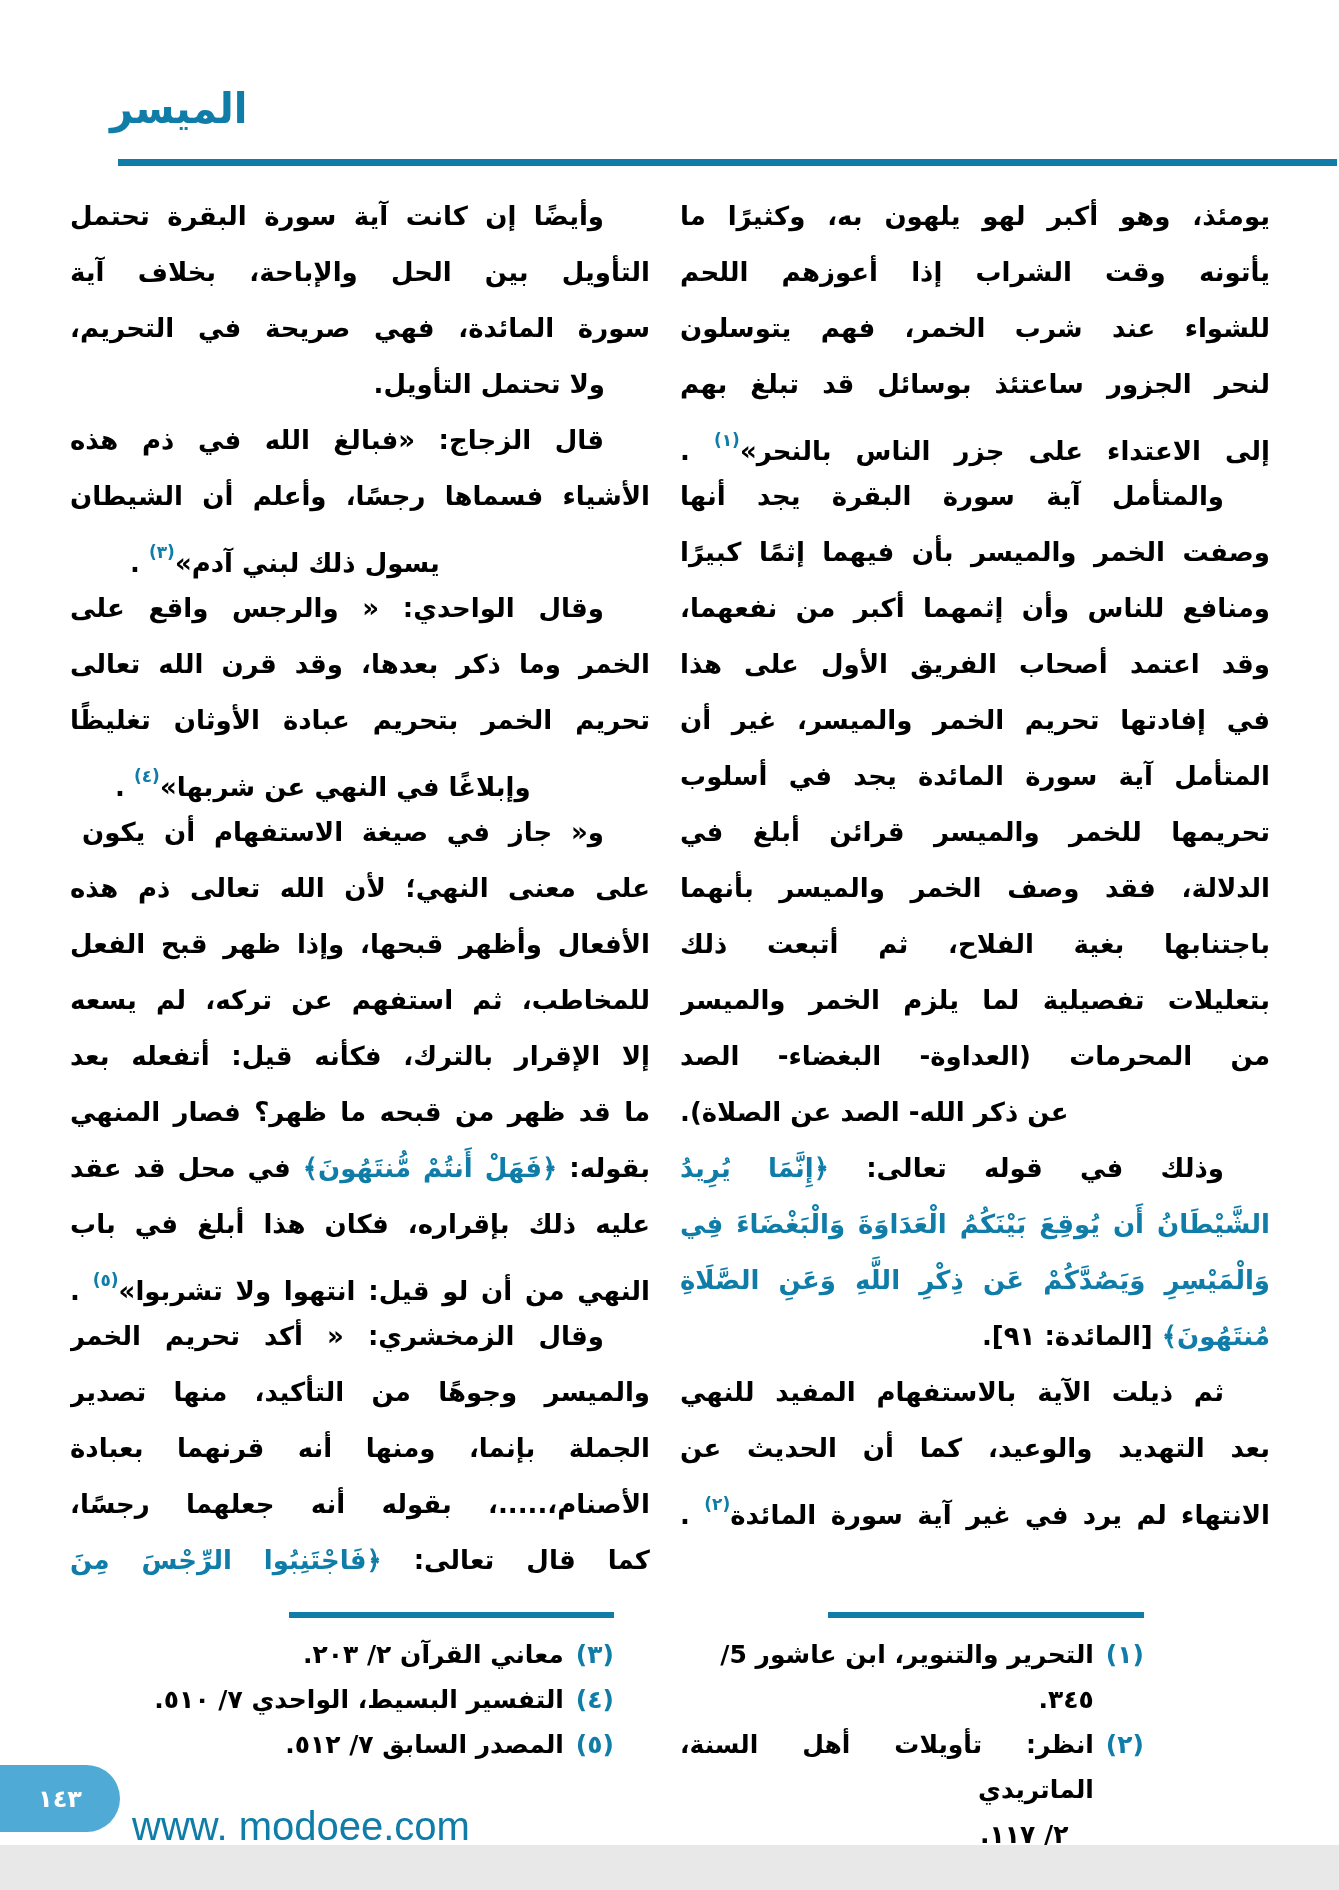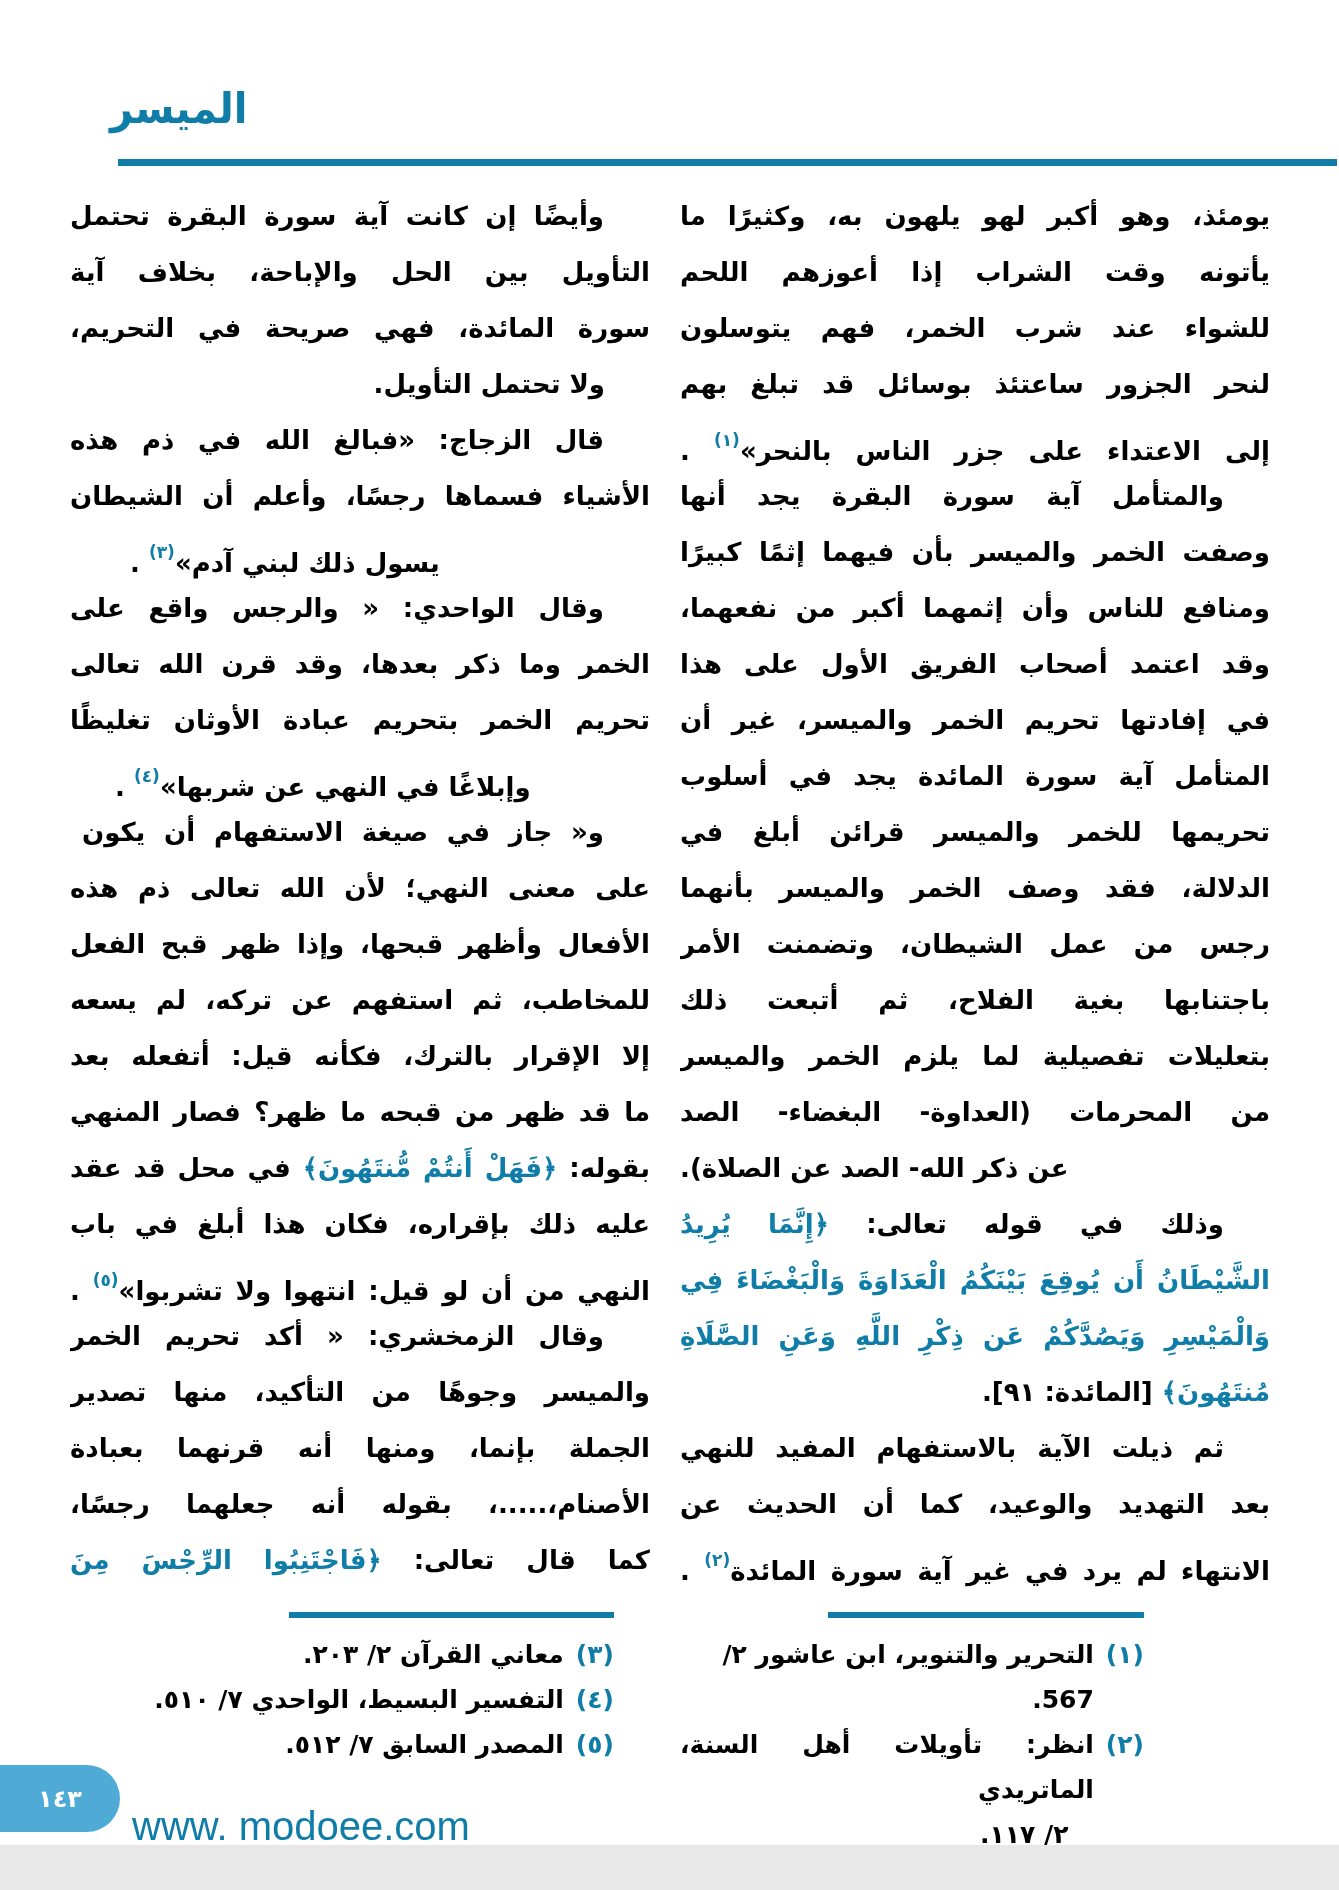--- a/index.html
+++ b/index.html
@@ -54,39 +54,38 @@
           <div class="line al-j"><span class="seg-b">لنحر الجزور ساعتئذ بوسائل قد تبلغ بهم</span></div>
           <div class="line al-j"><span class="seg-b">إلى الاعتداء على جزر الناس بالنحر»</span><span class="seg-f">(١)</span><span class="seg-b"> .</span></div>
           <div class="line al-j" style="padding-right: 46px;"><span class="seg-b">والمتأمل آية سورة البقرة يجد أنها</span></div>
           <div class="line al-j"><span class="seg-b">وصفت الخمر والميسر بأن فيهما إثمًا كبيرًا</span></div>
           <div class="line al-j"><span class="seg-b">ومنافع للناس وأن إثمهما أكبر من نفعهما،</span></div>
           <div class="line al-j"><span class="seg-b">وقد اعتمد أصحاب الفريق الأول على هذا</span></div>
           <div class="line al-j"><span class="seg-b">في إفادتها تحريم الخمر والميسر، غير أن</span></div>
           <div class="line al-j"><span class="seg-b">المتأمل آية سورة المائدة يجد في أسلوب</span></div>
           <div class="line al-j"><span class="seg-b">تحريمها للخمر والميسر قرائن أبلغ في</span></div>
           <div class="line al-j"><span class="seg-b">الدلالة، فقد وصف الخمر والميسر بأنهما</span></div>
-          <div class="line al-j"><span class="seg-b">رجس من عمل الشيطان، وتضمنت الأمر</span></div>
           <div class="line al-j"><span class="seg-b">باجتنابها بغية الفلاح، ثم أتبعت ذلك</span></div>
           <div class="line al-j"><span class="seg-b">بتعليلات تفصيلية لما يلزم الخمر والميسر</span></div>
           <div class="line al-j"><span class="seg-b">من المحرمات (العداوة- البغضاء- الصد</span></div>
           <div class="line al-l"><span class="seg-b">عن ذكر الله- الصد عن الصلاة).</span></div>
           <div class="line al-j" style="padding-right: 46px;"><span class="seg-b">وذلك في قوله تعالى: </span><span class="seg-q">﴿إِنَّمَا يُرِيدُ</span></div>
           <div class="line al-j"><span class="seg-q">الشَّيْطَانُ أَن يُوقِعَ بَيْنَكُمُ الْعَدَاوَةَ وَالْبَغْضَاءَ فِي الْخَمْرِ</span></div>
           <div class="line al-j"><span class="seg-q">وَالْمَيْسِرِ وَيَصُدَّكُمْ عَن ذِكْرِ اللَّهِ وَعَنِ الصَّلَاةِ فَهَلْ أَنتُمْ</span></div>
           <div class="line al-r"><span class="seg-q">مُنتَهُونَ﴾</span><span class="seg-b"> [المائدة: ٩١].</span></div>
           <div class="line al-j" style="padding-right: 46px;"><span class="seg-b">ثم ذيلت الآية بالاستفهام المفيد للنهي</span></div>
           <div class="line al-j"><span class="seg-b">بعد التهديد والوعيد، كما أن الحديث عن</span></div>
           <div class="line al-j"><span class="seg-b">الانتهاء لم يرد في غير آية سورة المائدة</span><span class="seg-f">(٢)</span><span class="seg-b"> .</span></div>
         </div>
       <div class="fnblock">
         <div class="fnsep" style="width: 316px; margin-right: 126px;"></div>
         <div class="fns" style="margin-right: 126px;">
             <div class="fnrow">
               <span class="fnm">(١)</span>
-              <span class="fnt">التحرير والتنوير، ابن عاشور ٢/ 567.</span>
+              <span class="fnt">التحرير والتنوير، ابن عاشور 5/ ٣٤٥.</span>
             </div>
             <div class="fnrow stretch">
               <span class="fnm">(٢)</span>
               <span class="fnt">انظر: تأويلات أهل السنة، الماتريدي</span>
             </div>
             <div class="fncont">٢/ ١١٧.</div>
           </div>
       </div>
     </section>
     <section class="col col-left">

